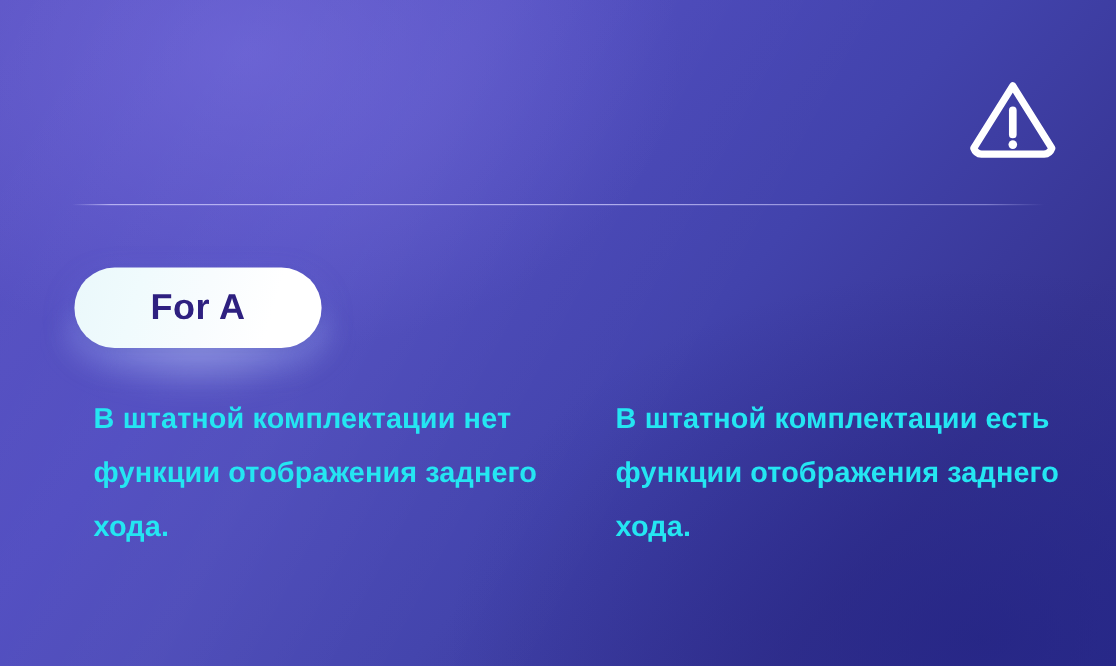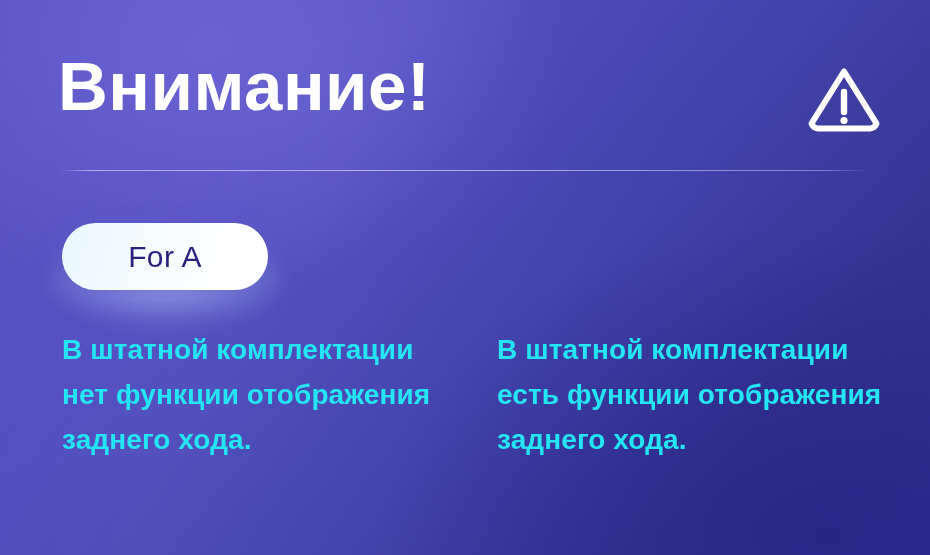--- a/index.html
+++ b/index.html
@@ -119,46 +119,45 @@
     box-shadow:
       0 10px 26px rgba(120,130,230,0.34),
       0 2px 6px rgba(60,60,150,0.20);
     display: flex;
     align-items: center;
     justify-content: center;
   }
 
   .pill-label {
     font-size: 30px;
-    font-weight: 400;
+    font-weight: 700;
     color: #2e2080;
     letter-spacing: 0.4px;
     line-height: 1;
   }
 
   .body-text {
     position: absolute;
     top: 104px;
-    left: 0;
+    left: 16px;
     width: 392px;
-    font-size: 28px;
+    font-size: 24px;
     font-weight: 700;
     line-height: 45px;
     color: #24e6f2;
     letter-spacing: 0.1px;
   }
 </style>
 </head>
 <body>
 
 <div id="slide">
 
   <div id="sheen"></div>
 
-  <div id="title">Внимание!</div>
 
   <div id="warning-icon">
     <svg viewBox="0 0 76 76" width="76" height="76" aria-hidden="true">
       <path d="M38 10.5 L70.5 62.5 A7.5 7.5 0 0 1 64 67.5 L12 67.5 A7.5 7.5 0 0 1 5.5 62.5 Z" fill="none" stroke="#ffffff" stroke-width="6" stroke-linejoin="round" stroke-linecap="round"></path>
       <line x1="38" y1="31" x2="38" y2="51" stroke="#ffffff" stroke-width="6.4" stroke-linecap="round"></line>
       <circle cx="38" cy="59.5" r="3.6" fill="#ffffff"></circle>
     </svg>
   </div>
 
   <div id="divider"></div>

